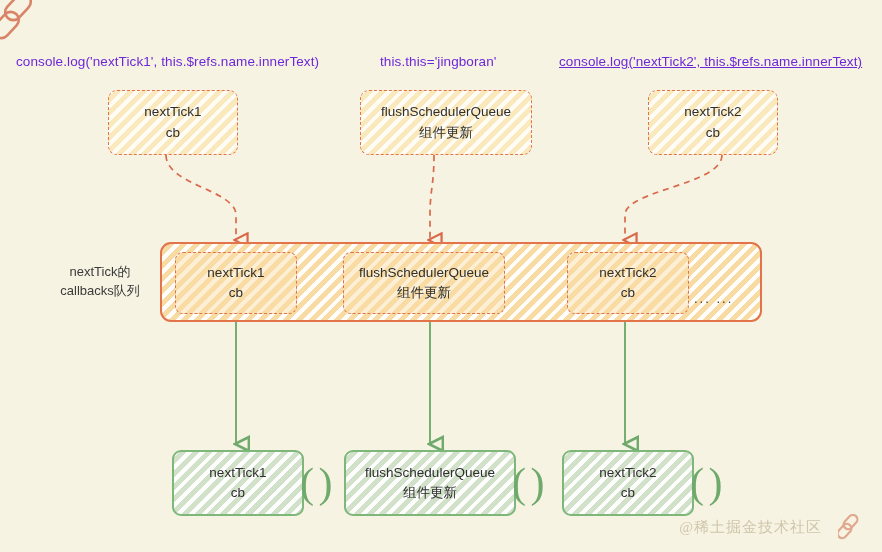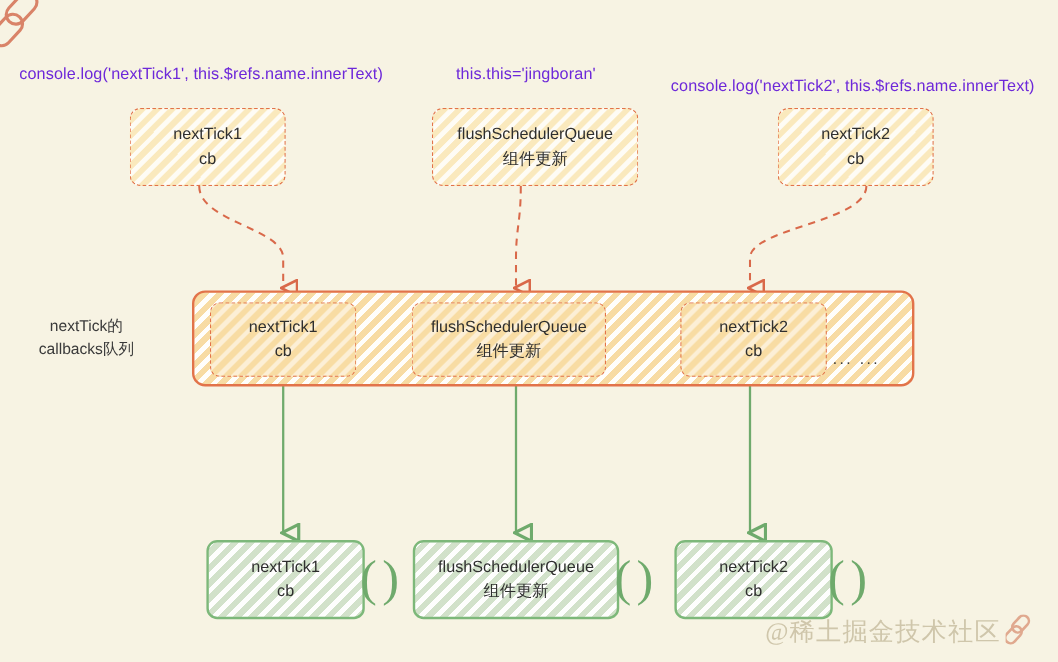--- a/index.html
+++ b/index.html
@@ -100,22 +100,22 @@
     font-size:42px;
     color:#6faa6c;
     font-family:"Liberation Serif","DejaVu Serif",serif;
     line-height:1;
     letter-spacing:-3px;
   }
 
   
   #watermark{
     position:absolute;right:18px;bottom:12px;
-    display:flex;align-items:flex-start;gap:4px;
-    font-size:21px;color:#cfc6ab;
+    display:flex;align-items:center;gap:16px;
+    font-size:15px;color:#cfc6ab;
     font-family:"Liberation Serif","DejaVu Serif",serif;
     letter-spacing:1px;
   }
   #corner-logo{position:absolute;left:-4px;top:-6px;}
 </style>
 </head>
 <body>
 
 <div id="stage">
 
@@ -144,21 +144,21 @@
 
     <g fill="none" stroke="#6faa6c" stroke-width="1.9" marker-end="url(#ar-g)">
       <path d="M236,320 L236,444"></path>
       <path d="M430,320 L430,444"></path>
       <path d="M625,320 L625,444"></path>
     </g>
   </svg>
 
   <div class="code-label" style="left:16px;top:54px;">console.log('nextTick1', this.$refs.name.innerText)</div>
   <div class="code-label" style="left:380px;top:54px;">this.this='jingboran'</div>
-  <div class="code-label" style="left:559px;top:64px;">console.log('nextTick2', this.$refs.name.innerText)</div>
+  <div class="code-label" style="left:559px;top:54px;text-decoration:underline;">console.log('nextTick2', this.$refs.name.innerText)</div>
 
   <div class="cb-box" style="left:108px;top:90px;width:128px;height:63px;">
     <div>
       <span>nextTick1</span><br>
       <span>cb</span>
     </div>
   </div>
 
   <div class="cb-box" style="left:360px;top:90px;width:170px;height:63px;">
     <div>
@@ -167,21 +167,21 @@
     </div>
   </div>
 
   <div class="cb-box" style="left:648px;top:90px;width:128px;height:63px;">
     <div>
       <span>nextTick2</span><br>
       <span>cb</span>
     </div>
   </div>
 
-  <div class="side-label" style="left:12px;top:263px;width:120px;">
+  <div class="side-label" style="left:40px;top:263px;width:120px;">
     <span>nextTick的</span><br>
     <span>callbacks队列</span>
   </div>
 
   <div id="queue-container">
     <div class="queue-item" style="left:13px;width:120px;">
       <div>
         <span>nextTick1</span><br>
         <span>cb</span>
       </div>

